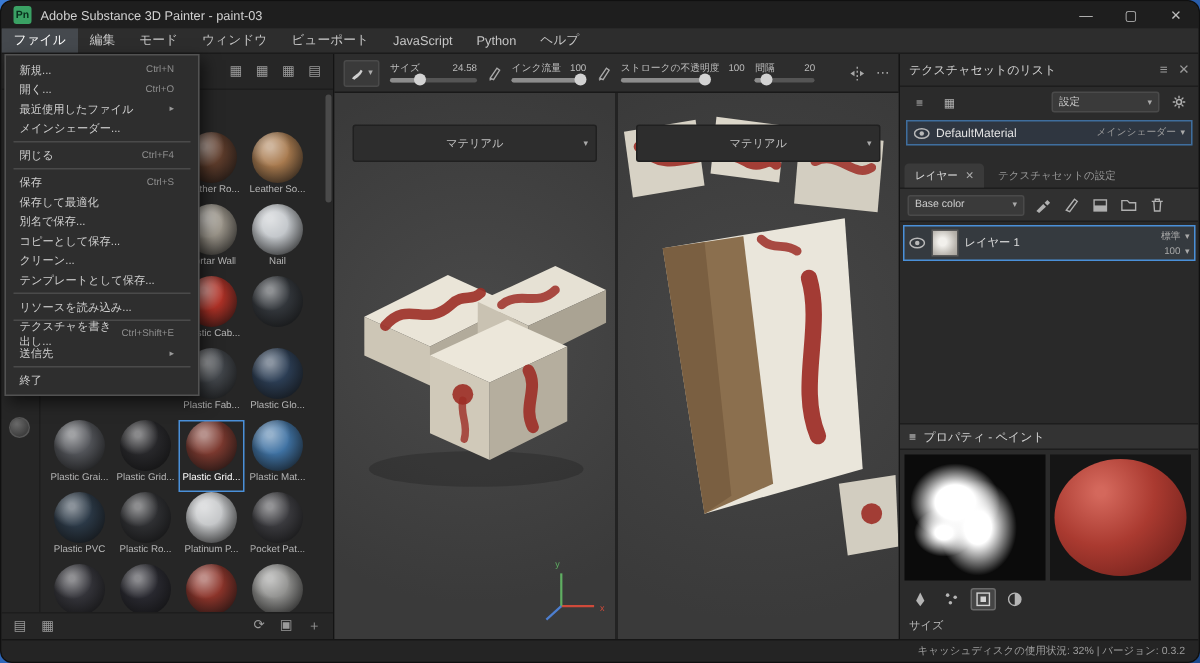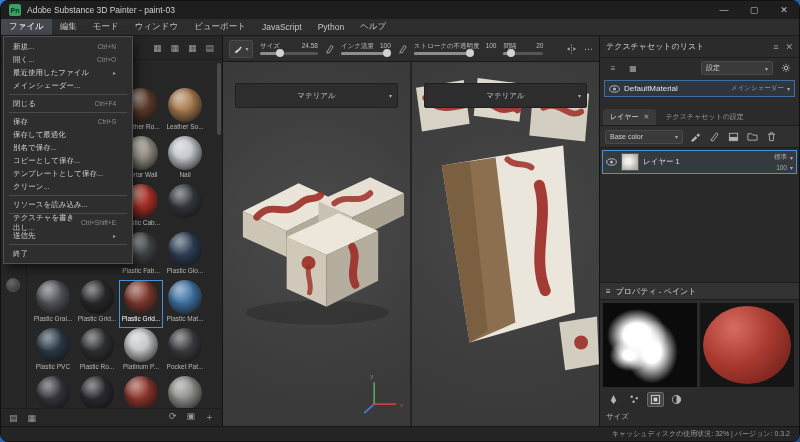--- a/index.html
+++ b/index.html
@@ -581,24 +581,24 @@
       <div class="mi">
           <span>保存して最適化</span>
         </div>
       <div class="mi">
           <span>別名で保存...</span>
         </div>
       <div class="mi">
           <span>コピーとして保存...</span>
         </div>
       <div class="mi">
+          <span>クリーン...</span>
+        </div>
+      <div class="mi">
           <span>テンプレートとして保存...</span>
-        </div>
-      <div class="mi">
-          <span>クリーン...</span>
         </div>
       <div class="msep"></div>
       <div class="mi">
           <span>リソースを読み込み...</span>
         </div>
       <div class="msep"></div>
       <div class="mi">
           <span>テクスチャを書き出し...</span>
           <span class="sc">Ctrl+Shift+E</span>
         </div>

